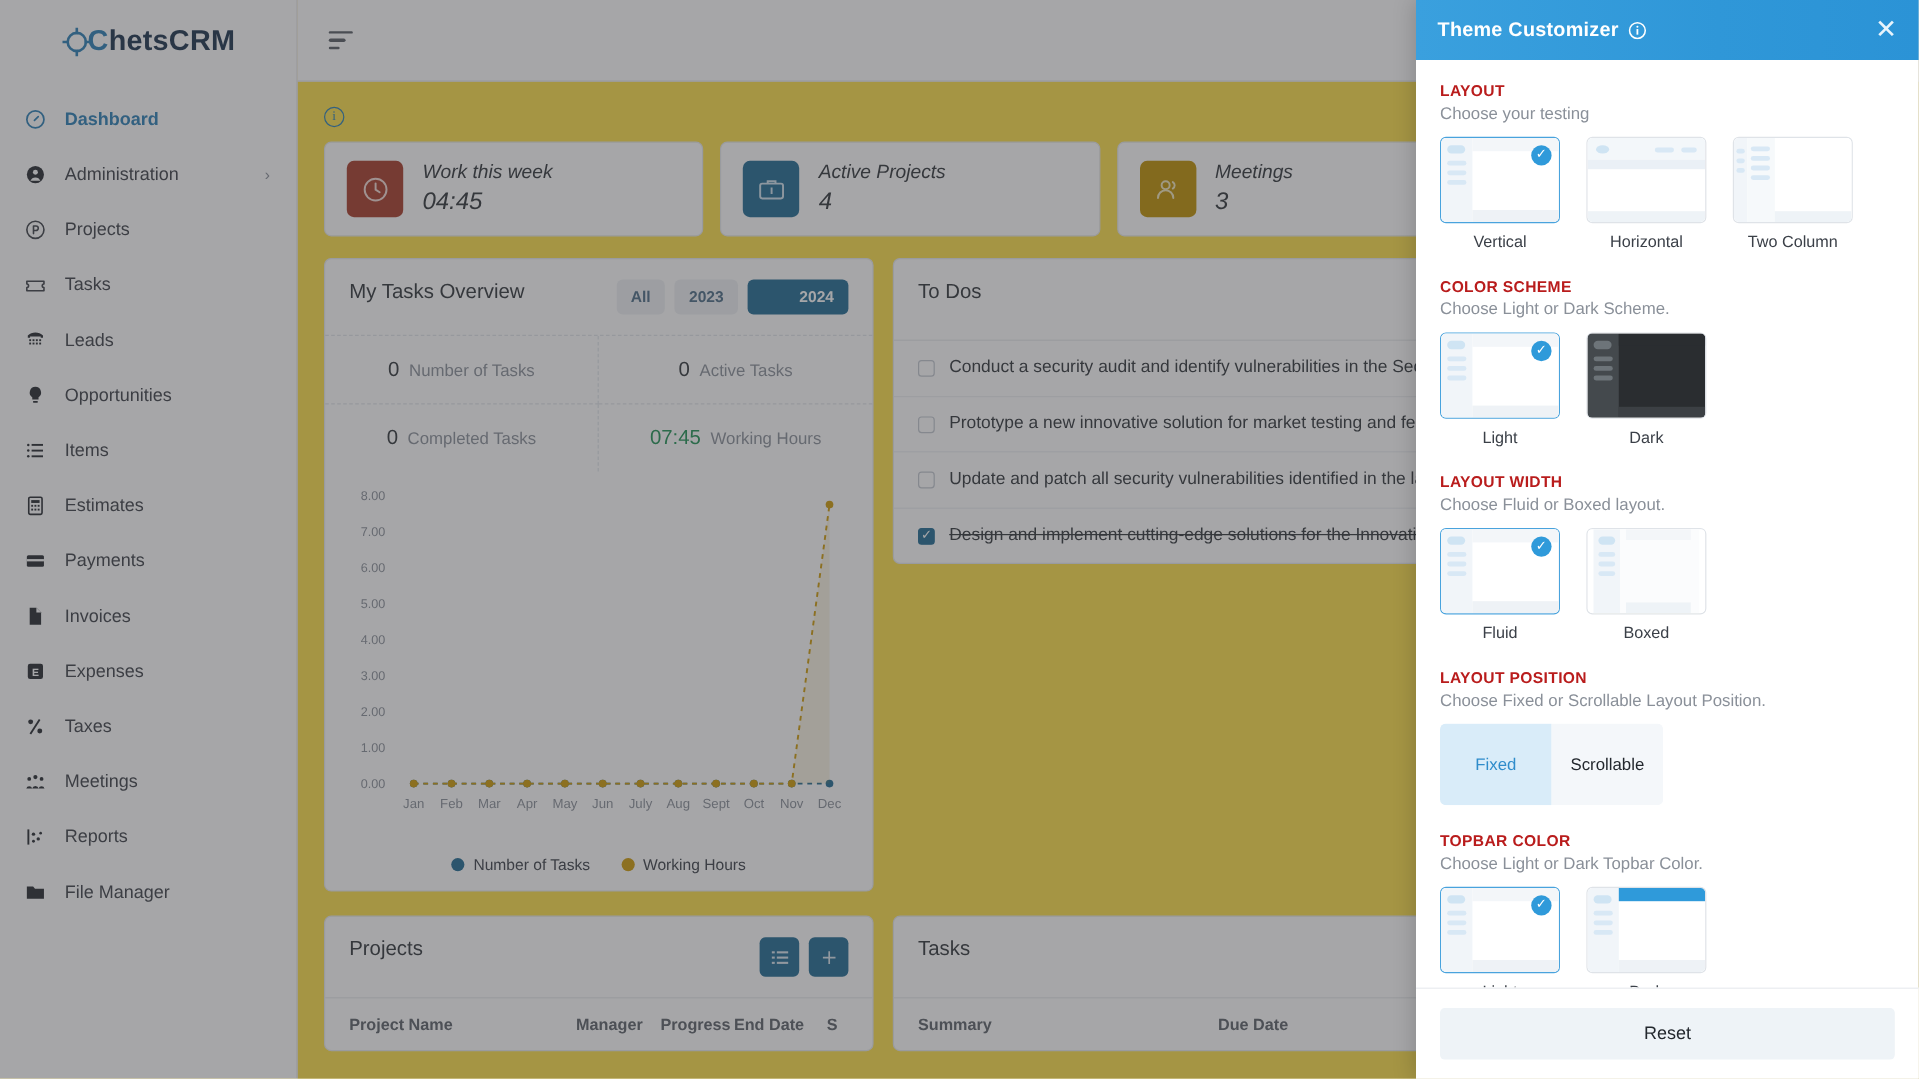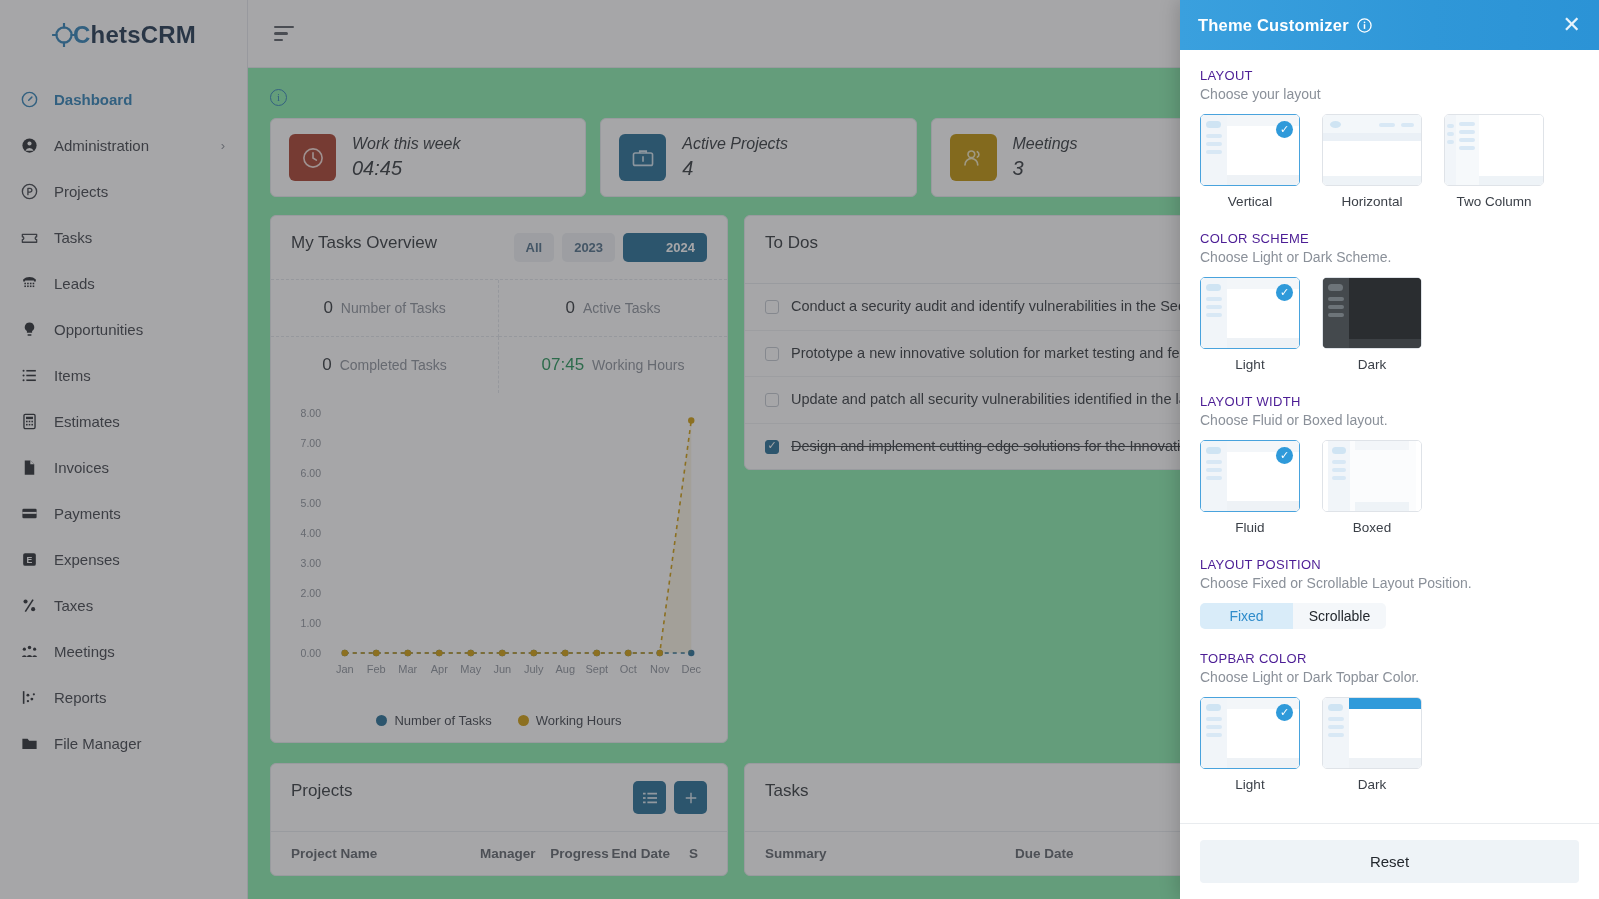--- a/index.html
+++ b/index.html
@@ -5,21 +5,21 @@
   * { box-sizing: border-box; margin: 0; padding: 0; }
   html, body {
     width: 1599px; height: 899px;
     overflow: hidden;
     font-family: "Liberation Sans", sans-serif;
     background: #f5f6f8;
   }
   #root { position: relative; width: 1599px; height: 899px; }
 
   
-  #app { position: absolute; inset: 0; display: flex; background: #86efac; }
+  #app { position: absolute; inset: 0; display: flex; background: #fde047; }
 
   
   .sidebar {
     width: 248px; flex: 0 0 248px; height: 899px;
     background: #ffffff; border-right: 1px solid #e6e8ec;
     display: flex; flex-direction: column;
   }
   .brand { height: 70px; display: flex; align-items: center; justify-content: center; }
   .brand-text { font-size: 24px; font-weight: 700; color: #19304b; letter-spacing: .2px; }
   .brand-c { color: #2a7fb5; }
@@ -115,21 +115,21 @@
   .cz-head {
     height: 50px; flex: 0 0 50px; background: linear-gradient(90deg,#3aa0de 0%, #2f97d8 60%, #2b93d6 100%);
     display: flex; align-items: center; padding: 0 18px; color: #fff;
   }
   .cz-title { font-size: 16.5px; font-weight: 700; letter-spacing:.2px; }
   .cz-info { margin-left: 8px; display:inline-flex; }
   .cz-close { margin-left: auto; font-size: 22px; line-height: 1; color: #e8f4fc; cursor: pointer; font-weight: 300; }
 
   .cz-body { flex: 1; overflow: hidden; padding: 18px 20px 0 20px; }
   .cz-sec { margin-bottom: 22px; }
-  .cz-h { font-size: 13px; font-weight: 400; color: #4c1d95; letter-spacing: .3px; }
+  .cz-h { font-size: 13px; font-weight: 700; color: #b91c1c; letter-spacing: .3px; }
   .cz-sub { font-size: 14px; color: #8a9099; margin-top: 3px; }
 
   .thumbs { display: flex; gap: 22px; margin-top: 12px; }
   .thumb-col { width: 100px; }
   .thumb {
     width: 100px; height: 72px; border-radius: 5px; border: 1px solid #dfe3e8;
     background: #fff; overflow: hidden; position: relative; cursor: pointer;
   }
   .thumb.sel { border: 1.6px solid #49a3dd; }
   .thumb-lbl { text-align: center; font-size: 13.5px; color: #3b4048; margin-top: 8px; }
@@ -139,21 +139,21 @@
   }
 
   
   .t-side { position: absolute; left:0; top:0; bottom:0; width: 26px; background: #f1f5f9; }
   .t-pill { position:absolute; background:#cfe4f3; border-radius: 5px; }
   .t-line { position:absolute; background:#d8e8f5; border-radius: 2px; }
   .t-top { position:absolute; left:26px; right:0; top:0; height: 11px; background:#f3f6f9; }
   .t-bottom { position:absolute; left:26px; right:0; bottom:0; height: 10px; background:#eef2f6; }
 
   .toggle { display: flex; margin-top: 12px; width: 186px; border-radius: 5px; overflow: hidden; }
-  .toggle div { flex: 1; text-align: center; padding: 5px 0; font-size: 14px; cursor: pointer; }
+  .toggle div { flex: 1; text-align: center; padding: 26px 0; font-size: 14px; cursor: pointer; }
   .toggle .on { background: #d9ecf9; color: #2f8ccb; }
   .toggle .off { background: #f4f7fa; color: #23282e; }
 
   .cz-foot { flex: 0 0 auto; border-top: 1px solid #e9ecef; padding: 16px 20px; background:#fff; }
   .reset { width: 100%; padding: 13px 0; text-align: center; background: #eef3f7; color: #23282e; font-size: 15px; border-radius: 4px; cursor: pointer; }
 </style>
 </head>
 <body>
 
 <div id="root">
@@ -257,34 +257,34 @@
                   <rect x="11" y="15" width="2" height="2"></rect>
                   <rect x="14.4" y="15" width="2" height="2"></rect>
                 </g>
               </svg>
             </span>
             <span>Estimates</span>
           </div>
           <div class="nav-item">
             <span class="nav-ico">
               <svg width="19" height="19" viewBox="0 0 24 24" fill="#24282e">
+                <rect x="3" y="6" width="18" height="12" rx="1.6"></rect>
+                <rect x="3" y="10" width="18" height="2.4" fill="#fff"></rect>
+              </svg>
+            </span>
+            <span>Payments</span>
+          </div>
+          <div class="nav-item">
+            <span class="nav-ico">
+              <svg width="19" height="19" viewBox="0 0 24 24" fill="#24282e">
                 <path d="M6 3h7l5 5v13H6z"></path>
                 <path d="M13 3v5h5" fill="#fff"></path>
               </svg>
             </span>
             <span>Invoices</span>
-          </div>
-          <div class="nav-item">
-            <span class="nav-ico">
-              <svg width="19" height="19" viewBox="0 0 24 24" fill="#24282e">
-                <rect x="3" y="6" width="18" height="12" rx="1.6"></rect>
-                <rect x="3" y="10" width="18" height="2.4" fill="#fff"></rect>
-              </svg>
-            </span>
-            <span>Payments</span>
           </div>
           <div class="nav-item">
             <span class="nav-ico">
               <svg width="19" height="19" viewBox="0 0 24 24">
                 <rect x="4" y="4" width="16" height="16" rx="2.4" fill="#24282e"></rect>
                 <text x="12" y="16.4" font-size="11" font-family="Liberation Sans" fill="#fff" text-anchor="middle" font-weight="bold">E</text>
               </svg>
             </span>
             <span>Expenses</span>
           </div>
@@ -632,21 +632,21 @@
             <rect x="7.2" y="6.6" width="1.6" height="5" fill="#fff"></rect>
           </svg>
       </span>
       <span class="cz-close">✕</span>
     </div>
 
     <div class="cz-body">
 
       <div class="cz-sec">
         <div class="cz-h">LAYOUT</div>
-        <div class="cz-sub">Choose your layout</div>
+        <div class="cz-sub">Choose your testing</div>
         <div class="thumbs" id="optLayout">
             <div class="thumb-col">
               <div class="thumb sel">
                 <div style="position:absolute;inset:0;background:#fff">
                   <div class="t-side"></div>
                   <div class="t-top"></div>
                   <div class="t-pill" style="left:5px;top:6px;width:15px;height:7px"></div>
                   <div class="t-line" style="left:5px;top:19px;width:16px;height:4px"></div>
                   <div class="t-line" style="left:5px;top:27px;width:16px;height:4px"></div>
                   <div class="t-line" style="left:5px;top:35px;width:16px;height:4px"></div>

